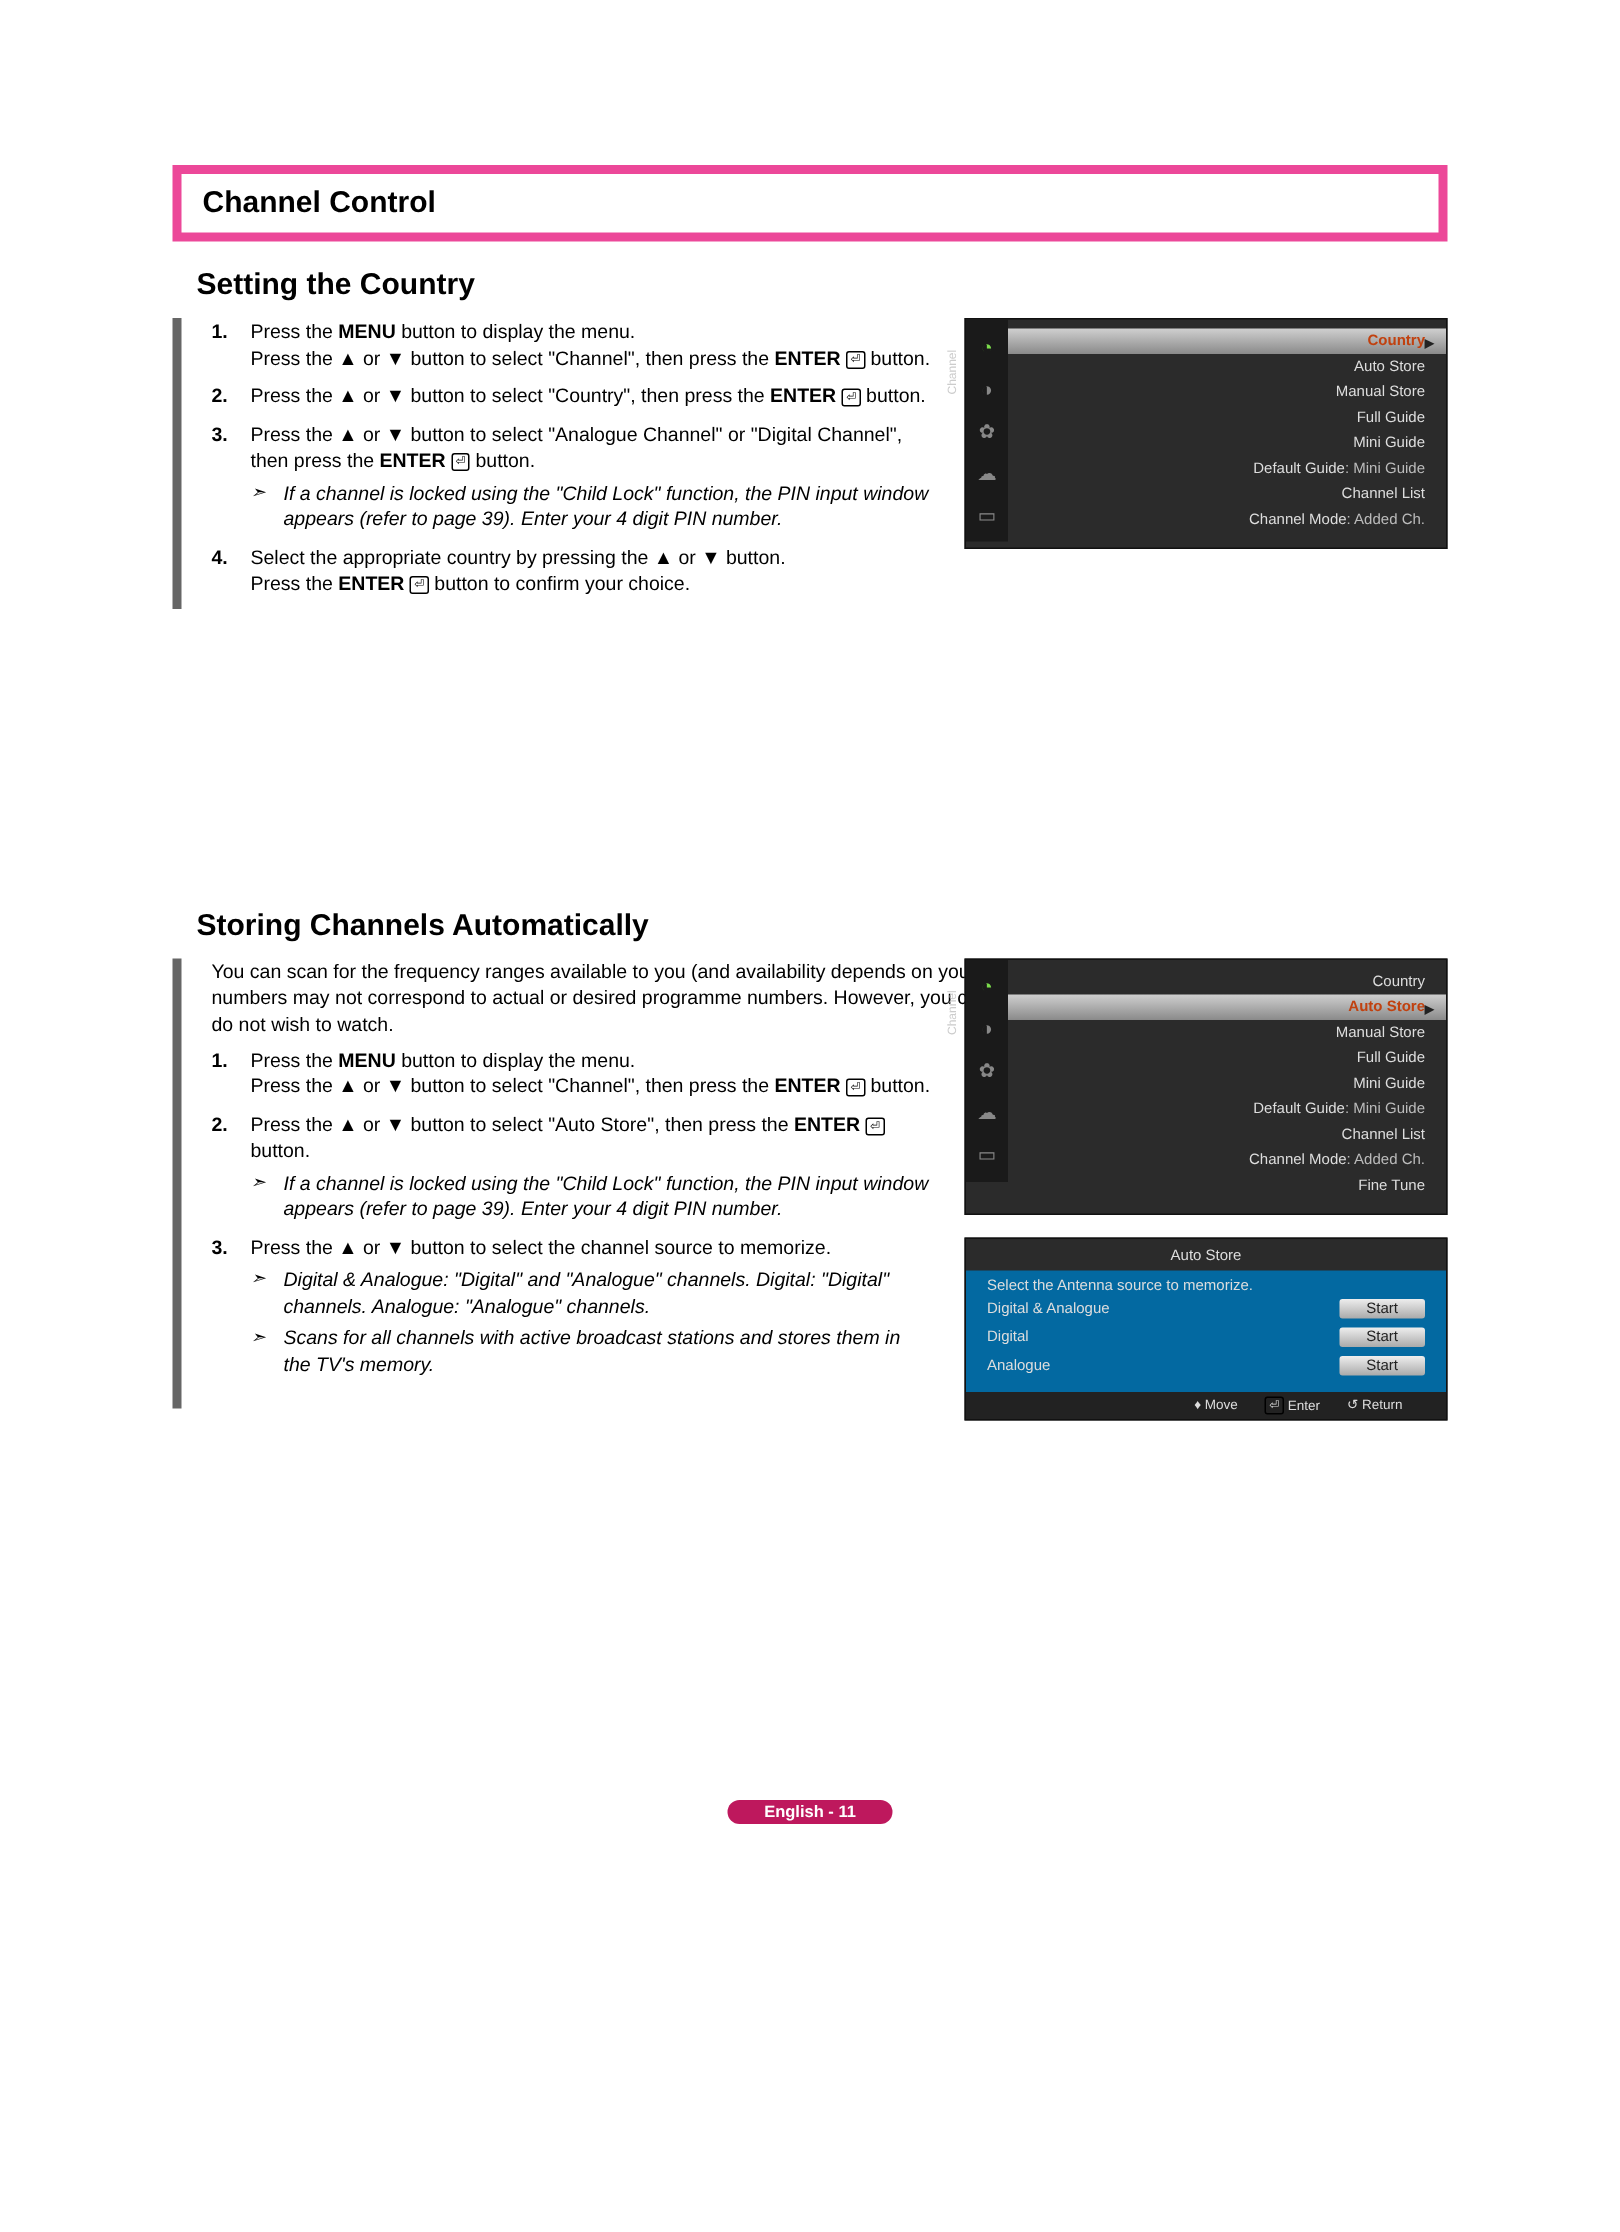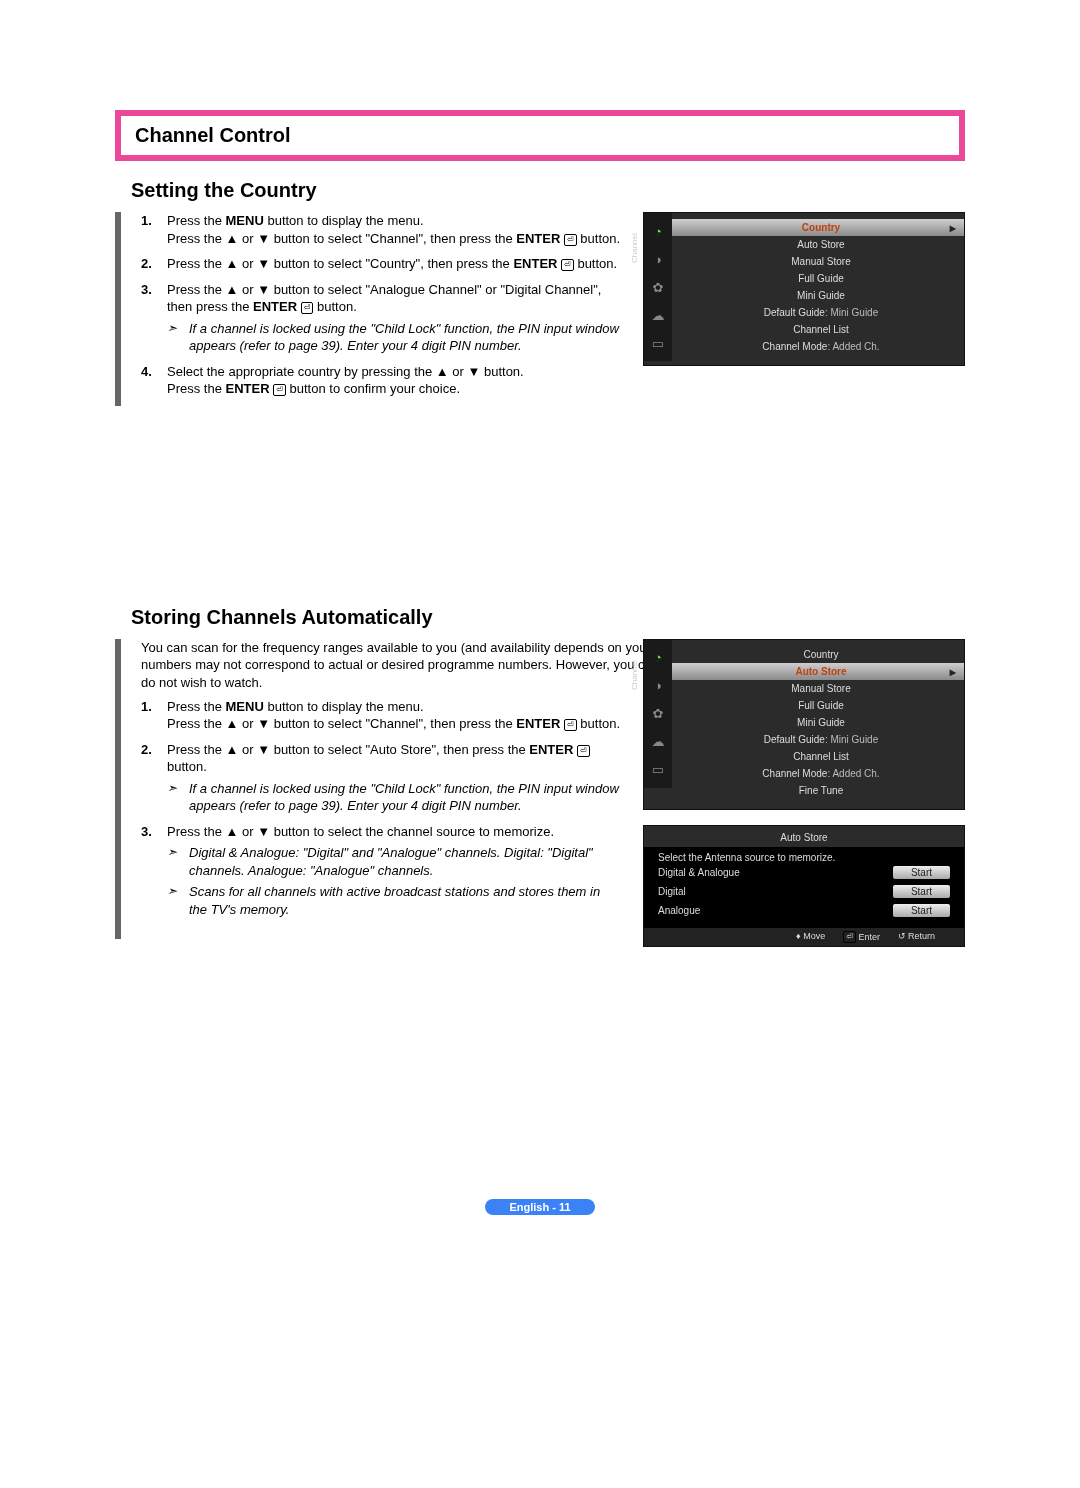--- a/index.html
+++ b/index.html
@@ -142,21 +142,21 @@
     font-size: 8px;
     color: #ccc;
   }
   .osd-list {
     margin-left: 28px;
     padding: 6px 0 10px 0;
   }
   .osd-item {
     display: flex;
     padding: 3px 14px 3px 20px;
-    justify-content: center;
+    justify-content: flex-end;
   }
   .osd-item.selected {
     background: linear-gradient(#cfcfcf, #8a8a8a);
     color: #c1410f;
     font-weight: bold;
     position: relative;
   }
   .osd-item.selected::after {
     content: "▶";
     position: absolute;
@@ -176,21 +176,21 @@
     border: 1px solid #111;
     position: absolute;
     right: 0;
     padding: 6px 0 0 0;
   }
   .osd3 .title {
     text-align: center;
     padding-bottom: 4px;
   }
   .osd3 .desc {
-    background: #000000;
+    background: #0369a1;
     padding: 5px 14px 8px 14px;
   }
   .osd3 .row {
     display: flex;
     padding: 3px 0;
     align-items: center;
   }
   .osd3 .row .label { flex: 1; }
   .osd3 .start-btn {
     background: linear-gradient(#eee, #aaa);
@@ -205,21 +205,21 @@
     gap: 18px;
     padding: 3px 29px;
     background: #222;
     font-size: 9px;
   }
   .page-footer {
     text-align: center;
     margin-top: 260px;
   }
   .page-footer span {
-    background: #3b82f6;
+    background: #be185d;
     color: #fff;
     font-size: 11px;
     font-weight: bold;
     padding: 2px 24px;
     border-radius: 10px;
   }
   .sec2-gap { height: 160px; }
 </style>
 </head>
 <body>

